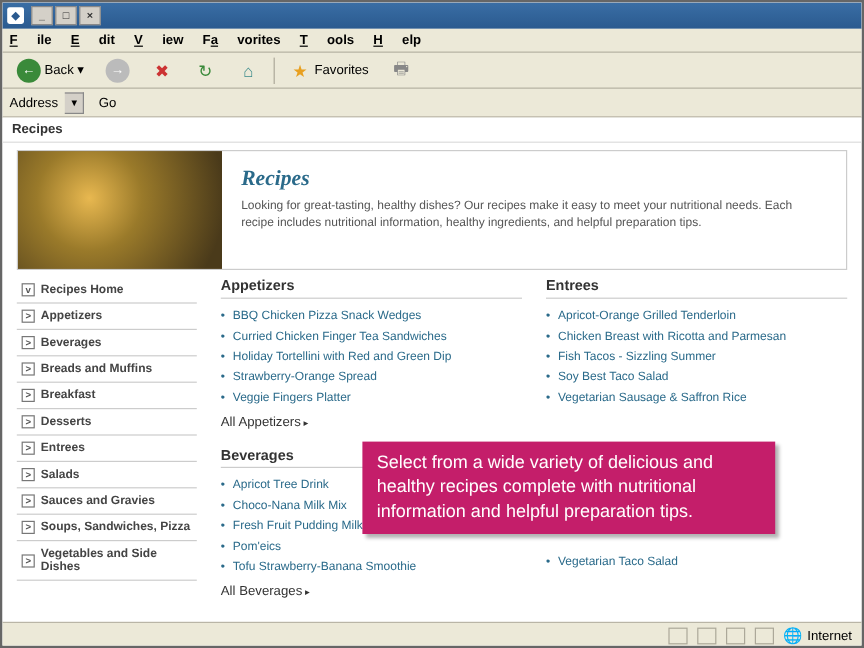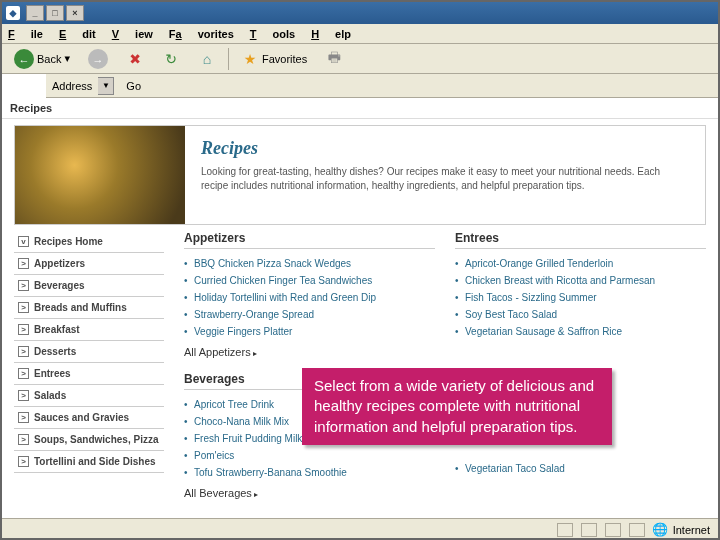--- a/index.html
+++ b/index.html
@@ -9,21 +9,21 @@
 .titlebar .title-text { flex: 1; }
 .winbtns { display: flex; gap: 2px; }
 .winbtn { width: 18px; height: 16px; background: #d4d0c8; border: 1px solid #888; display: flex; align-items: center; justify-content: center; font-size: 9px; color: #333; }
 .menubar { background: #ece9d8; height: 20px; display: flex; align-items: center; padding: 0 6px; border-bottom: 1px solid #aca899; }
 .menubar span { margin-right: 16px; font-size: 11px; cursor: default; font-weight: bold; }
 .menubar .ul { text-decoration: underline; }
 .toolbar { background: #ece9d8; height: 30px; display: flex; align-items: center; padding: 0 6px; border-bottom: 1px solid #aca899; gap: 6px; }
 .toolbtn { display: flex; align-items: center; gap: 3px; padding: 2px 6px; font-size: 11px; cursor: pointer; }
 .toolbtn .ico { width: 18px; height: 18px; display: flex; align-items: center; justify-content: center; font-size: 14px; }
 .circle-ico { width: 20px; height: 20px; border-radius: 50%; display: flex; align-items: center; justify-content: center; color: #fff; font-size: 11px; font-weight: bold; }
-.addrbar { background: #ece9d8; height: 24px; display: flex; align-items: center; padding: 0 6px; border-bottom: 1px solid #aca899; gap: 6px; margin-left: 44px; }
+.addrbar { background: #ece9d8; height: 24px; display: flex; align-items: center; padding: 0 6px; border-bottom: 1px solid #aca899; gap: 6px; }
 .addrbar .lbl { font-size: 11px; }
 .addrbar input { flex: 1; height: 18px; border: 1px solid #7f9db9; padding: 0 4px; font-size: 11px; }
 .addrbar .dropdown-btn { width: 16px; height: 18px; background: #d4d0c8; border: 1px solid #888; border-left: none; display: flex; align-items: center; justify-content: center; font-size: 8px; }
 .addrbar .go { font-size: 11px; padding: 2px 6px; cursor: pointer; }
 .content { height: 420px; overflow: hidden; background: #fff; position: relative; }
 .hdr-label { background: #fff; padding: 4px 8px; font-size: 11px; font-weight: bold; color: #333; border-bottom: 1px solid #ddd; }
 .hero { margin: 6px 12px; border: 1px solid #ccc; height: 100px; display: flex; background: #fff; }
 .hero-img { width: 170px; height: 100%; background: #6b5a3a; position: relative; }
 .hero-img::after { content: ""; position: absolute; inset: 0; background: radial-gradient(circle at 35% 40%, #e8b850 0%, #9a7a2a 35%, #4a3a1a 90%), linear-gradient(-25deg, rgba(220,200,160,.25) 48%, rgba(220,200,160,0) 52%); }
 .hero-text { flex: 1; padding: 12px 16px; }
@@ -34,21 +34,21 @@
 .sidebar-item { border-bottom: 1px solid #ccc; padding: 5px 4px; font-size: 10px; font-weight: bold; color: #444; display: flex; align-items: center; gap: 5px; cursor: pointer; }
 .sidebar-item .box { width: 11px; height: 11px; border: 1px solid #777; display: flex; align-items: center; justify-content: center; font-size: 8px; color: #555; background: #fff; flex-shrink: 0; }
 .main { flex: 1; padding-left: 20px; display: flex; gap: 20px; }
 .col { flex: 1; }
 .col h3 { font-size: 12px; font-weight: bold; color: #333; border-bottom: 1px solid #ccc; padding-bottom: 3px; margin-bottom: 6px; }
 .col ul { list-style: none; }
 .col li { font-size: 10px; color: #2a6a8a; padding: 2px 0 2px 10px; position: relative; cursor: pointer; line-height: 1.3; }
 .col li::before { content: "•"; position: absolute; left: 0; color: #2a6a8a; }
 .all-link { font-size: 11px; color: #333; margin-top: 6px; display: inline-block; cursor: pointer; }
 .all-link::after { content: " ▸"; font-size: 8px; }
-.callout { position: absolute; left: 300px; top: 270px; width: 310px; background: #c41e6a; color: #fff; padding: 8px 12px; font-family: Arial, sans-serif; font-size: 15px; line-height: 1.35; box-shadow: 3px 3px 3px rgba(0,0,0,.3); }
+.callout { position: absolute; left: 300px; top: 270px; width: 344px; background: #c41e6a; color: #fff; padding: 8px 12px; font-family: Arial, sans-serif; font-size: 15px; line-height: 1.35; box-shadow: 3px 3px 3px rgba(0,0,0,.3); }
 .statusbar { background: #ece9d8; height: 22px; border-top: 1px solid #aca899; display: flex; align-items: center; justify-content: flex-end; padding: 0 8px; gap: 8px; font-size: 11px; }
 .statusbar .cell { border: 1px solid #aca899; width: 16px; height: 14px; }
 .statusbar .zone { display: flex; align-items: center; gap: 4px; }
 .statusbar .globe { font-size: 13px; }
 </style>
 </head>
 <body>
 
 <div class="titlebar">
   <div class="logo">◆</div>
@@ -148,21 +148,21 @@
       <div class="sidebar-item">
           <span class="box">&gt;</span>
           <span>Sauces and Gravies</span>
         </div>
       <div class="sidebar-item">
           <span class="box">&gt;</span>
           <span>Soups, Sandwiches, Pizza</span>
         </div>
       <div class="sidebar-item">
           <span class="box">&gt;</span>
-          <span>Tortellini and Side Dishes</span>
+          <span>Vegetables and Side Dishes</span>
         </div>
     </div>
     <div class="main">
       <div class="col">
         <h3>Appetizers</h3>
         <ul>
           <li>BBQ Chicken Pizza Snack Wedges</li>
           <li>Curried Chicken Finger Tea Sandwiches</li>
           <li>Holiday Tortellini with Red and Green Dip</li>
           <li>Strawberry-Orange Spread</li>

